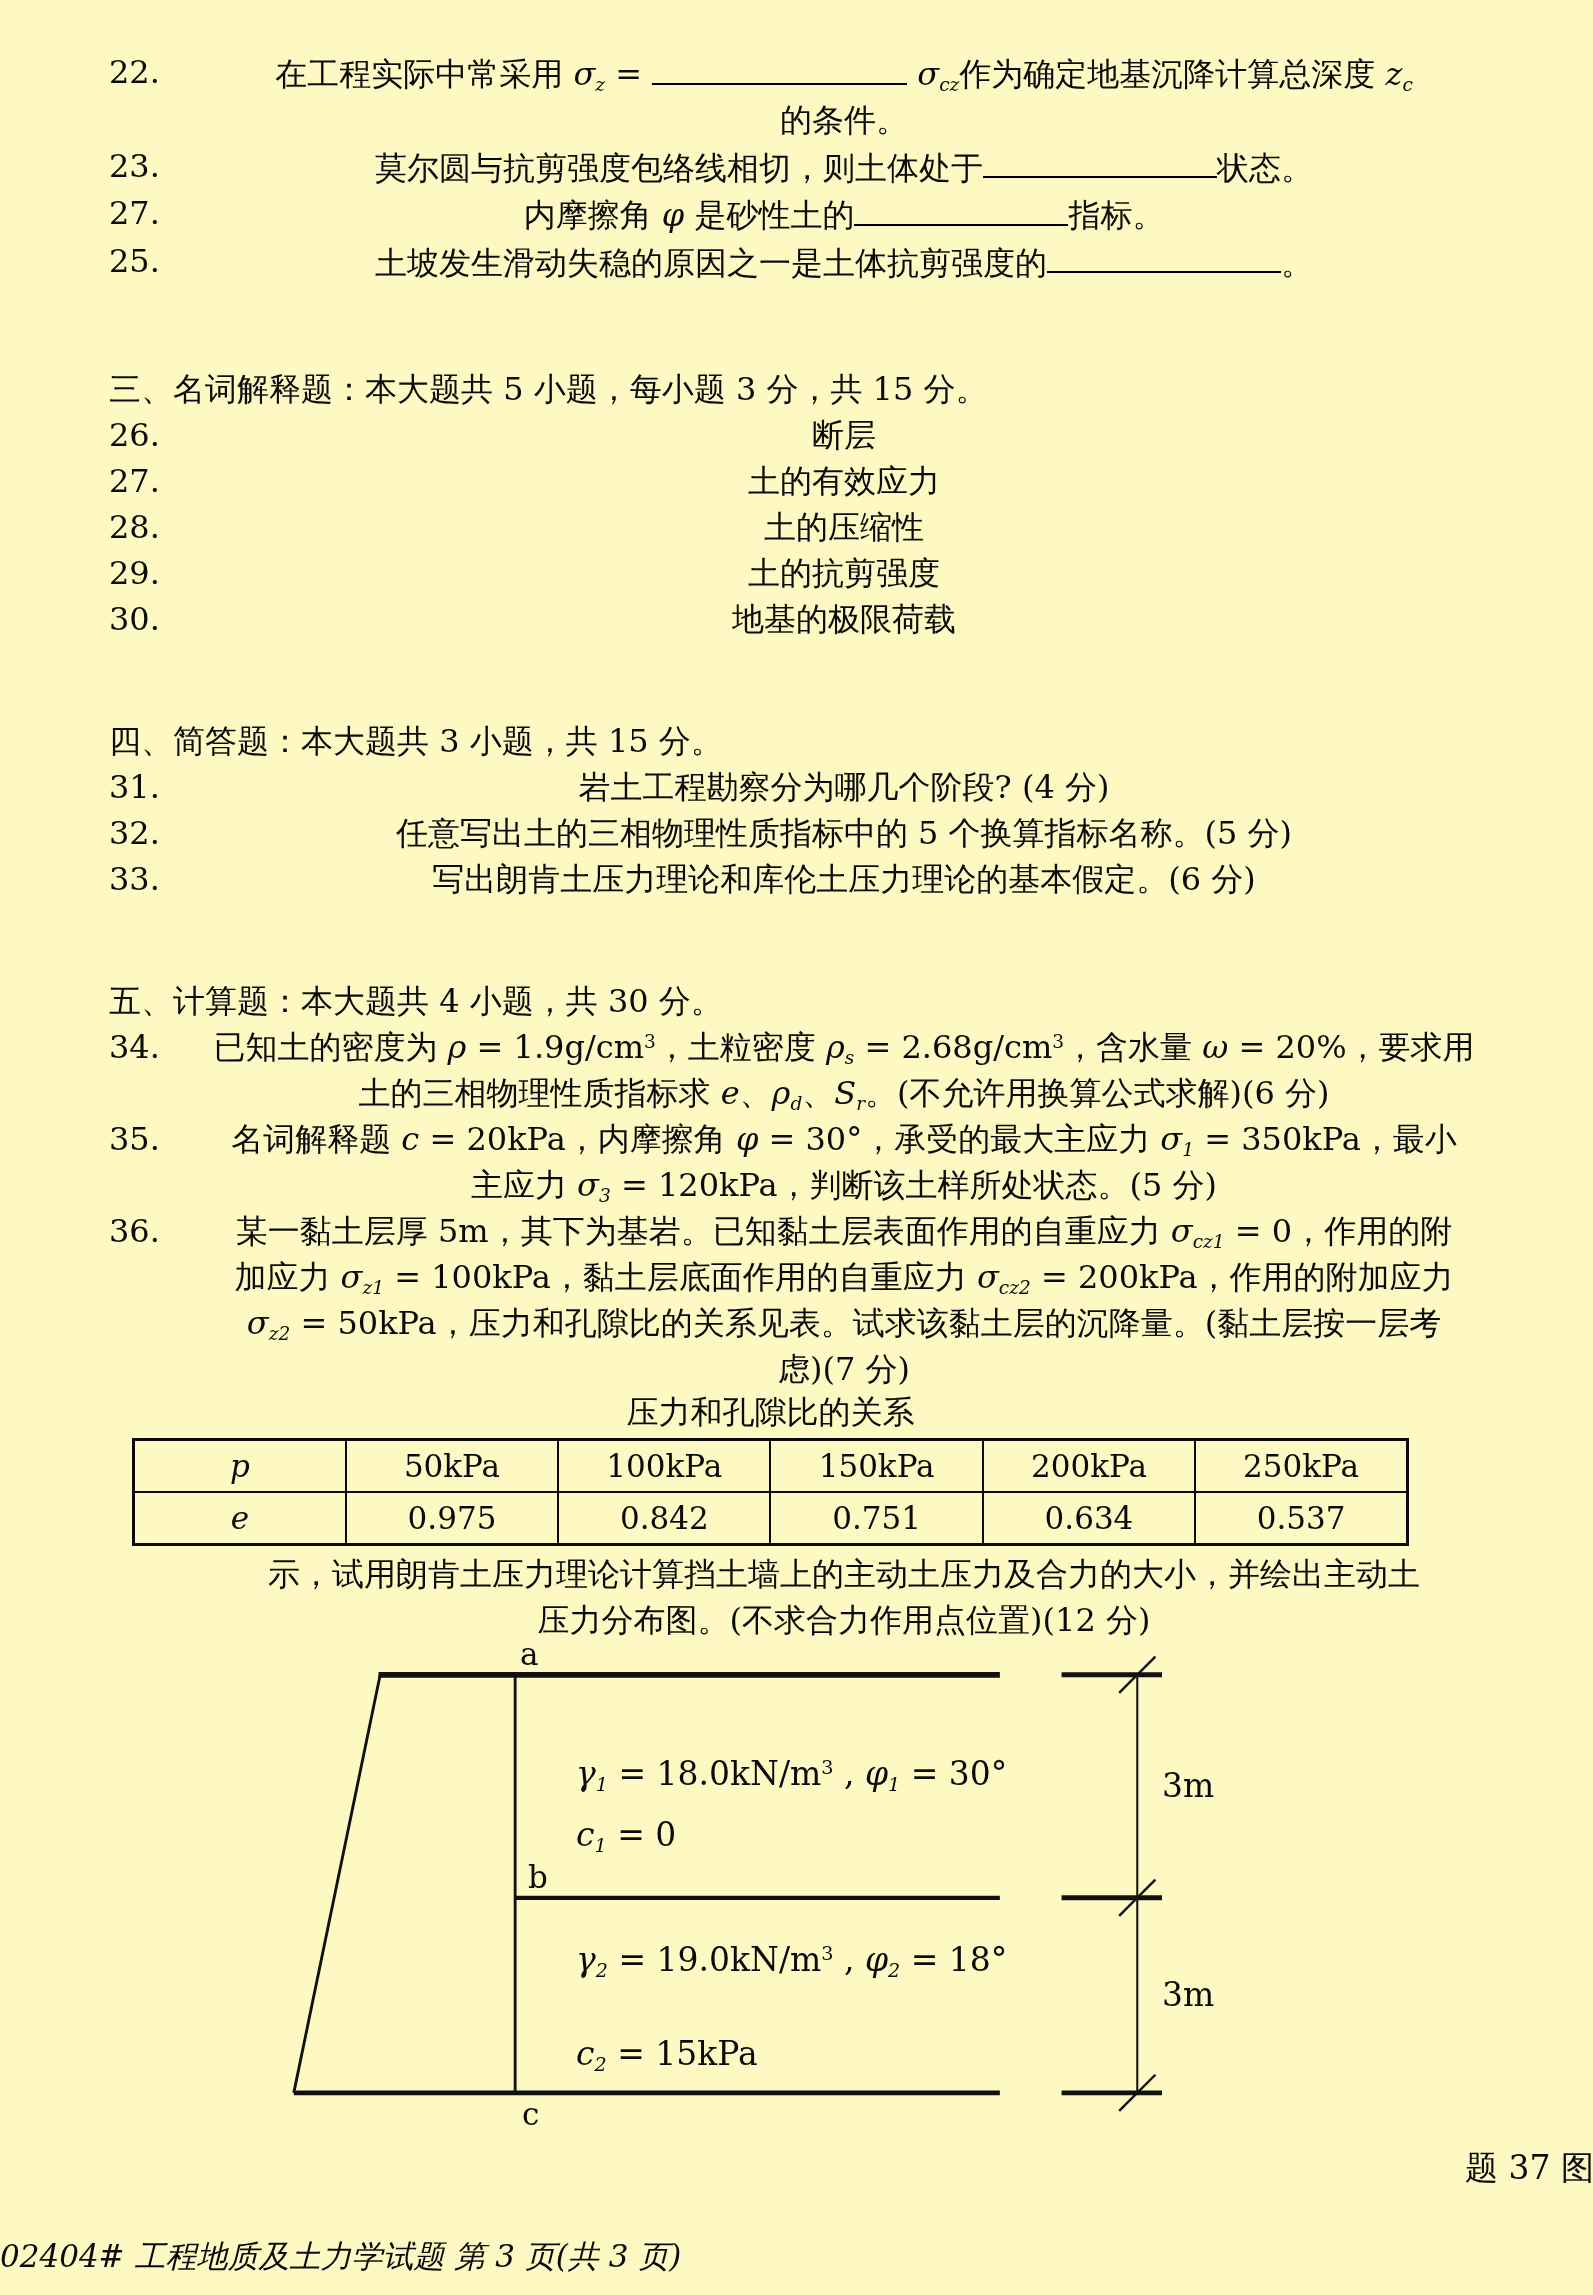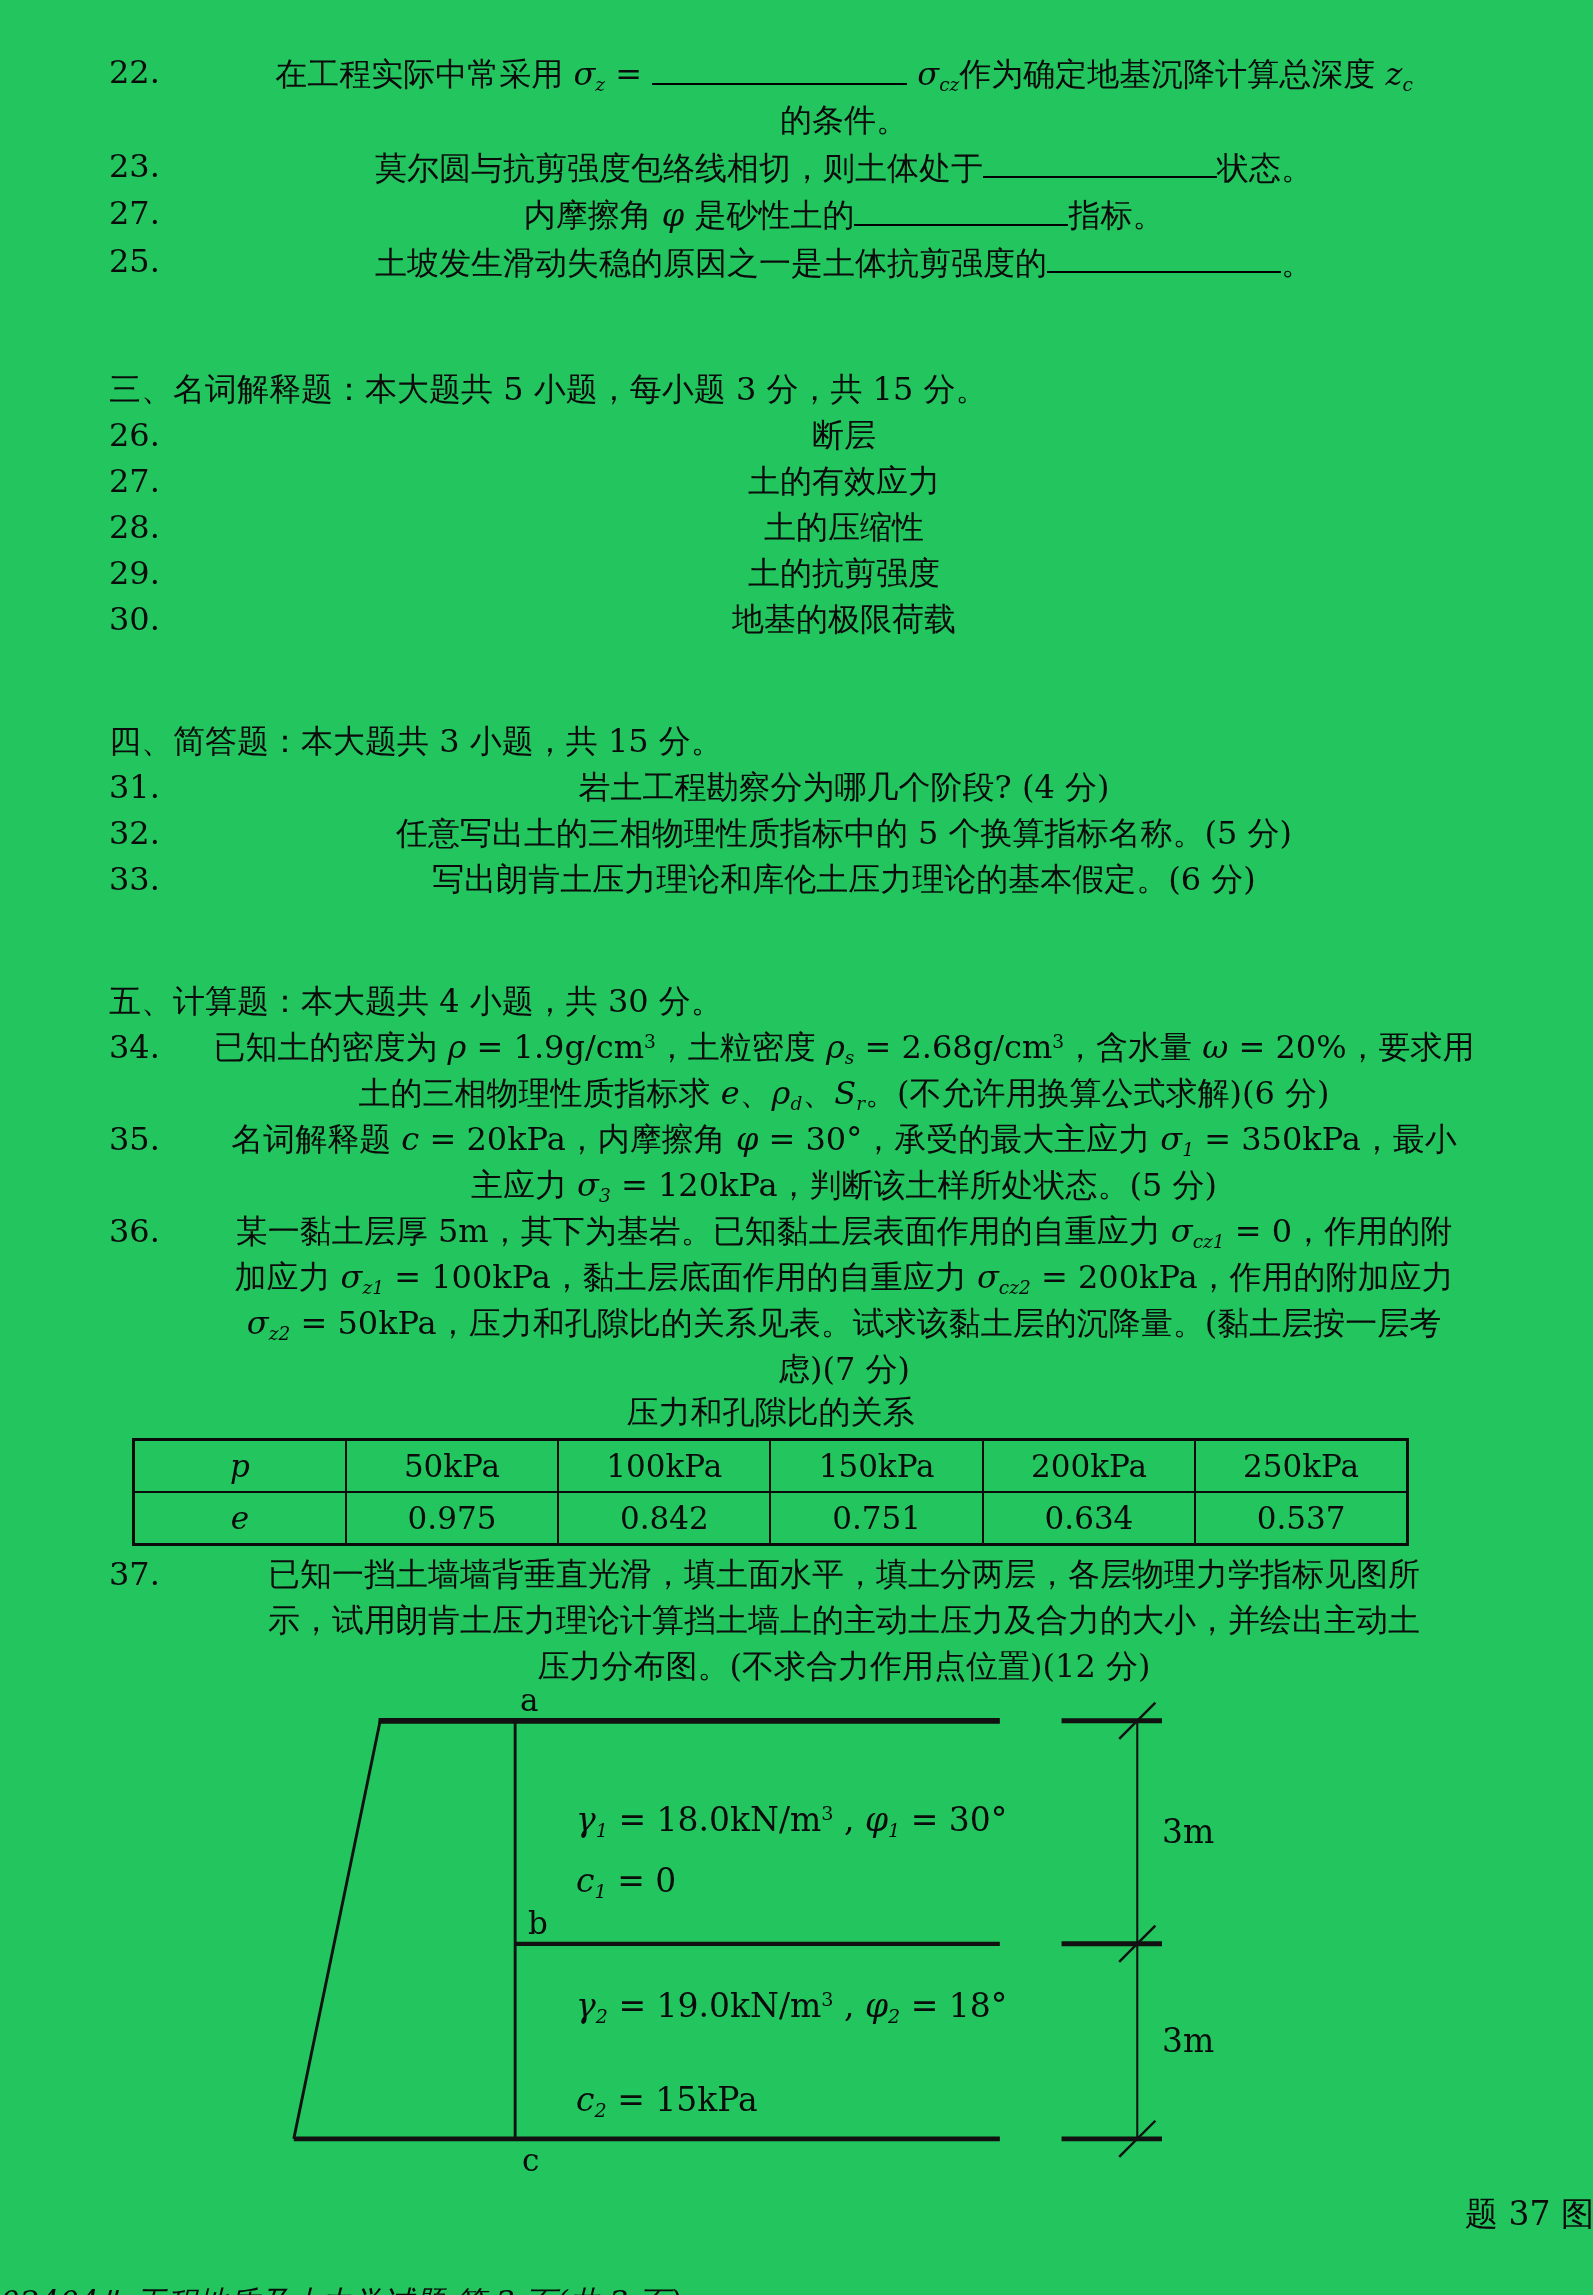--- a/index.html
+++ b/index.html
@@ -1,17 +1,17 @@
 <!DOCTYPE html>
 <html style="font-size:13px"><head>
 <meta charset="utf-8">
 <style>
   html,body { margin:0; padding:0; background:#ffffff; }
   .page {
-    position:relative; width:1594px; height:2295px; background:#22c55e;
+    position:relative; width:1594px; height:2295px; background:#fef9c3;
     font-family:"DejaVu Serif","Liberation Serif",serif;
     color:#0b0b0b; font-size:32px; overflow:hidden;
   }
   .content { margin-left:109px; padding-top:49px; width:1390px; }
   .qline { display:flex; line-height:46px; min-height:46px; }
   .qline .num { width:80px; flex:none; }
   .qline.cont { padding-left:80px; }
   .qline .txt { flex:1;text-align:center; }
   .heading { font-weight:normal; line-height:46px; min-height:46px;margin-top:28px; }
   .gap58 { height:48px; } .gap64 { height:53px; }
@@ -165,24 +165,20 @@
           <td>0.975</td>
           <td>0.842</td>
           <td>0.751</td>
           <td>0.634</td>
           <td>0.537</td>
         </tr>
       </tbody>
     </table>
 
     <div style="margin-top:5px">
-      <div class="qline">
-        <span class="num">37.</span>
-        <span class="txt"><span>已知一挡土墙墙背垂直光滑，填土面水平，填土分两层，各层物理力学指标见图所</span></span>
-      </div>
       <div class="qline cont">
         <span class="txt"><span>示，试用朗肯土压力理论计算挡土墙上的主动土压力及合力的大小，并绘出主动土</span></span>
       </div>
       <div class="qline cont">
         <span class="txt"><span>压力分布图。(不求合力作用点位置)(12 分)</span></span>
       </div>
     </div>
 
     <div class="figure">
       <svg class="fig-svg" width="1594" height="494" viewBox="0 0 1937 600">

